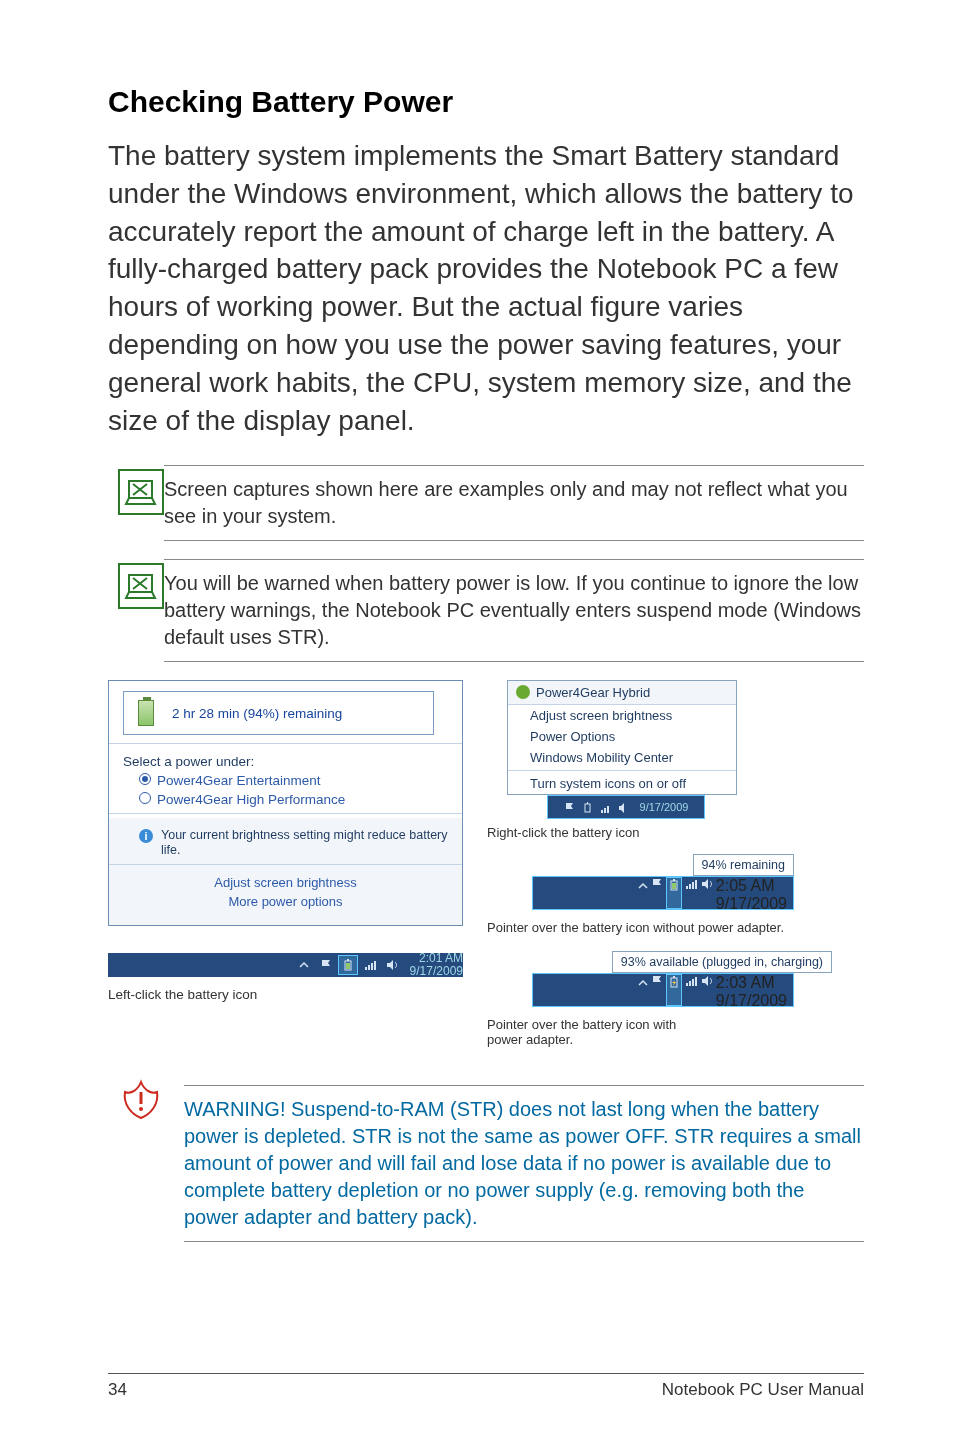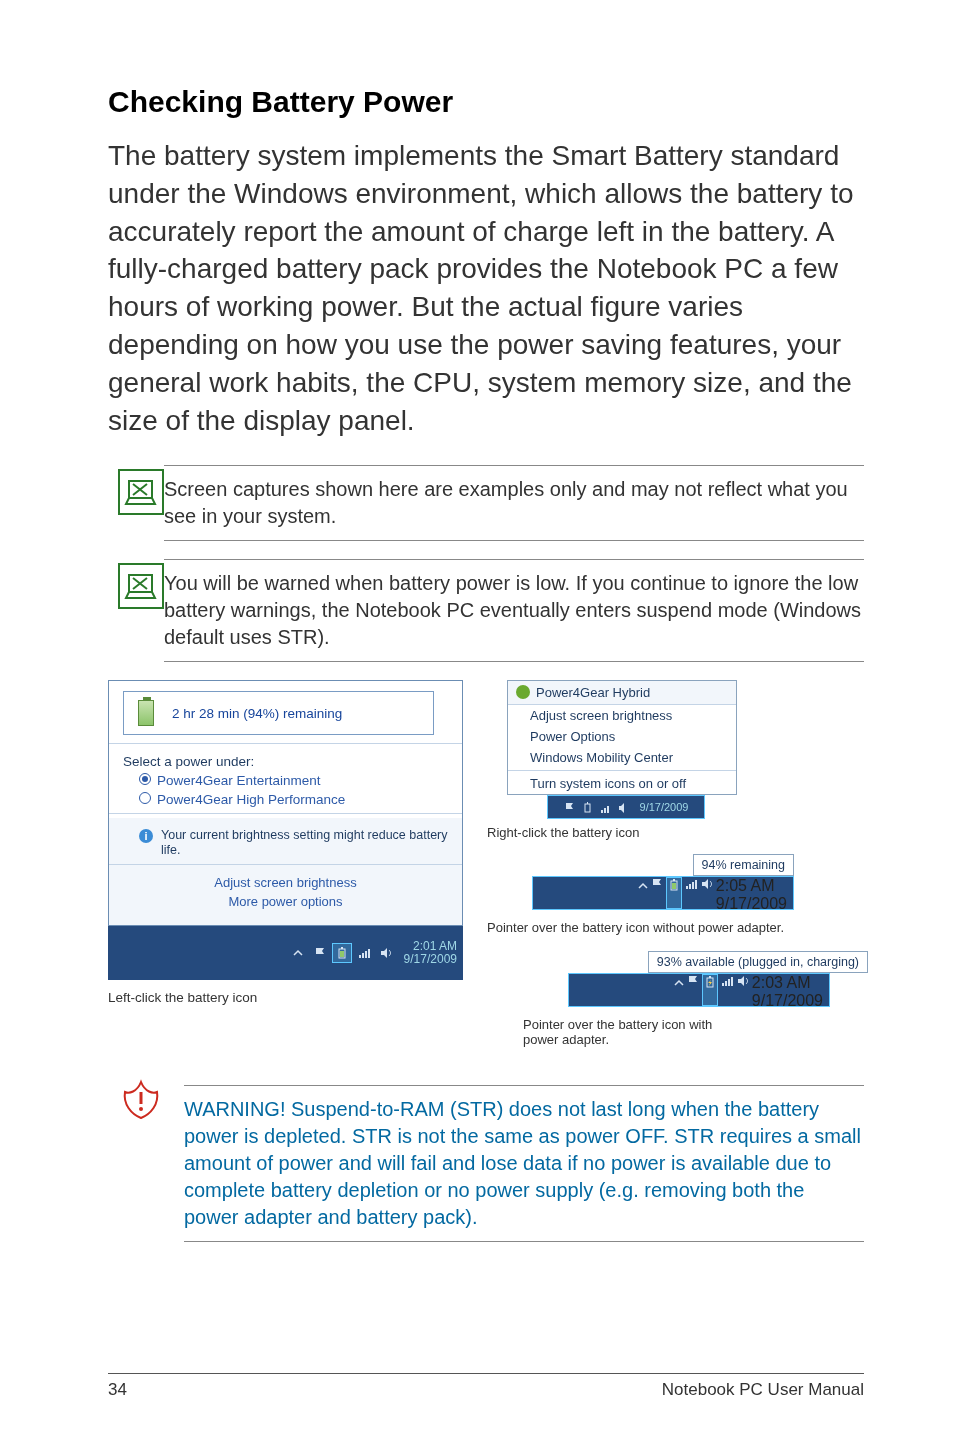--- a/index.html
+++ b/index.html
@@ -114,26 +114,26 @@
   .radio-row { padding: 2px 14px 2px 30px; color: #2d5aa8; display: flex; align-items: flex-start; gap: 6px; }
   .radio { width:12px;height:12px;border-radius:50%;border:1px solid #2d5aa8;display:inline-flex;align-items:center;justify-content:center;background:#fff; }
   .radio.checked::after{content:"";width:6px;height:6px;border-radius:50%;background:#2d5aa8;}
   .info-row { padding: 10px 14px 6px 30px; display:flex; gap:8px; background:#f2f6fb; }
   .info-i { width:14px;height:14px;border-radius:50%;background:#3b8cd6;color:#fff;font-size:11px;font-weight:bold;display:inline-flex;align-items:center;justify-content:center;flex-shrink:0;margin-top:1px;}
   .info-text { color:#1e3a5f; font-size:12.5px; line-height:1.2; }
   .links-box { background:#f2f6fb; border-top:1px solid #c4d4e6; padding:8px 14px 14px 14px; text-align:center; }
   .links-box div { color:#2d5aa8; font-size:13px; padding:2px 0; }
   .taskbar {
     background:#254a7d;
-    height:54px;
+    height:24px;
     display:flex;
     align-items:center;
     justify-content:flex-end;
-    padding-right:6px;
     gap:2px;
+    margin-top:27px;
   }
   .taskbar .tray-ico { width:20px;height:20px;display:inline-flex;align-items:center;justify-content:center;color:#d7e4f3;}
   .tray-ico.hl { border:1px solid #5dc8ff; background:rgba(93,200,255,.25); }
   .taskbar .clock { color:#9fd7e6; font-size:12px; line-height:1.1; text-align:right; padding-left:6px;}
   .caption { font-size:13.5px; color:#333; margin-top:10px; }
   .caption.small { font-size:13px; }
 
   
   .ctx-menu {
     border:1px solid #8aa3bd; background:#fff; font-size:13px; color:#1e3a5f;
@@ -325,21 +325,21 @@
               <path d="M10 4c2 2 2 4 0 6" stroke="#d7e4f3" fill="none"></path>
             </svg></span>
         <div class="clock">
           <div>2:05 AM</div>
           <div>9/17/2009</div>
         </div>
       </div>
       <div class="caption small">Pointer over the battery icon without power adapter.</div>
     </div>
 
-    <div class="figR-block" style="margin-top:16px;margin-left:36px;">
+    <div class="figR-block" style="margin-top:16px;">
       <div style="display:flex;justify-content:flex-end;width:300px;margin-left:45px;">
         <div class="tooltip-box">93% available (plugged in, charging)</div>
       </div>
       <div class="tray2" style="margin-left:45px;">
         <span class="tray-ico"><svg width="10" height="10" viewBox="0 0 10 10">
               <path d="M1 7 L5 3 L9 7" stroke="#d7e4f3" stroke-width="1.5" fill="none"></path>
             </svg></span>
         <span class="tray-ico"><svg width="14" height="14" viewBox="0 0 14 14">
               <path d="M3 2v10M3 2h8l-2 3 2 3H3" fill="#d7e4f3"></path>
             </svg></span>

